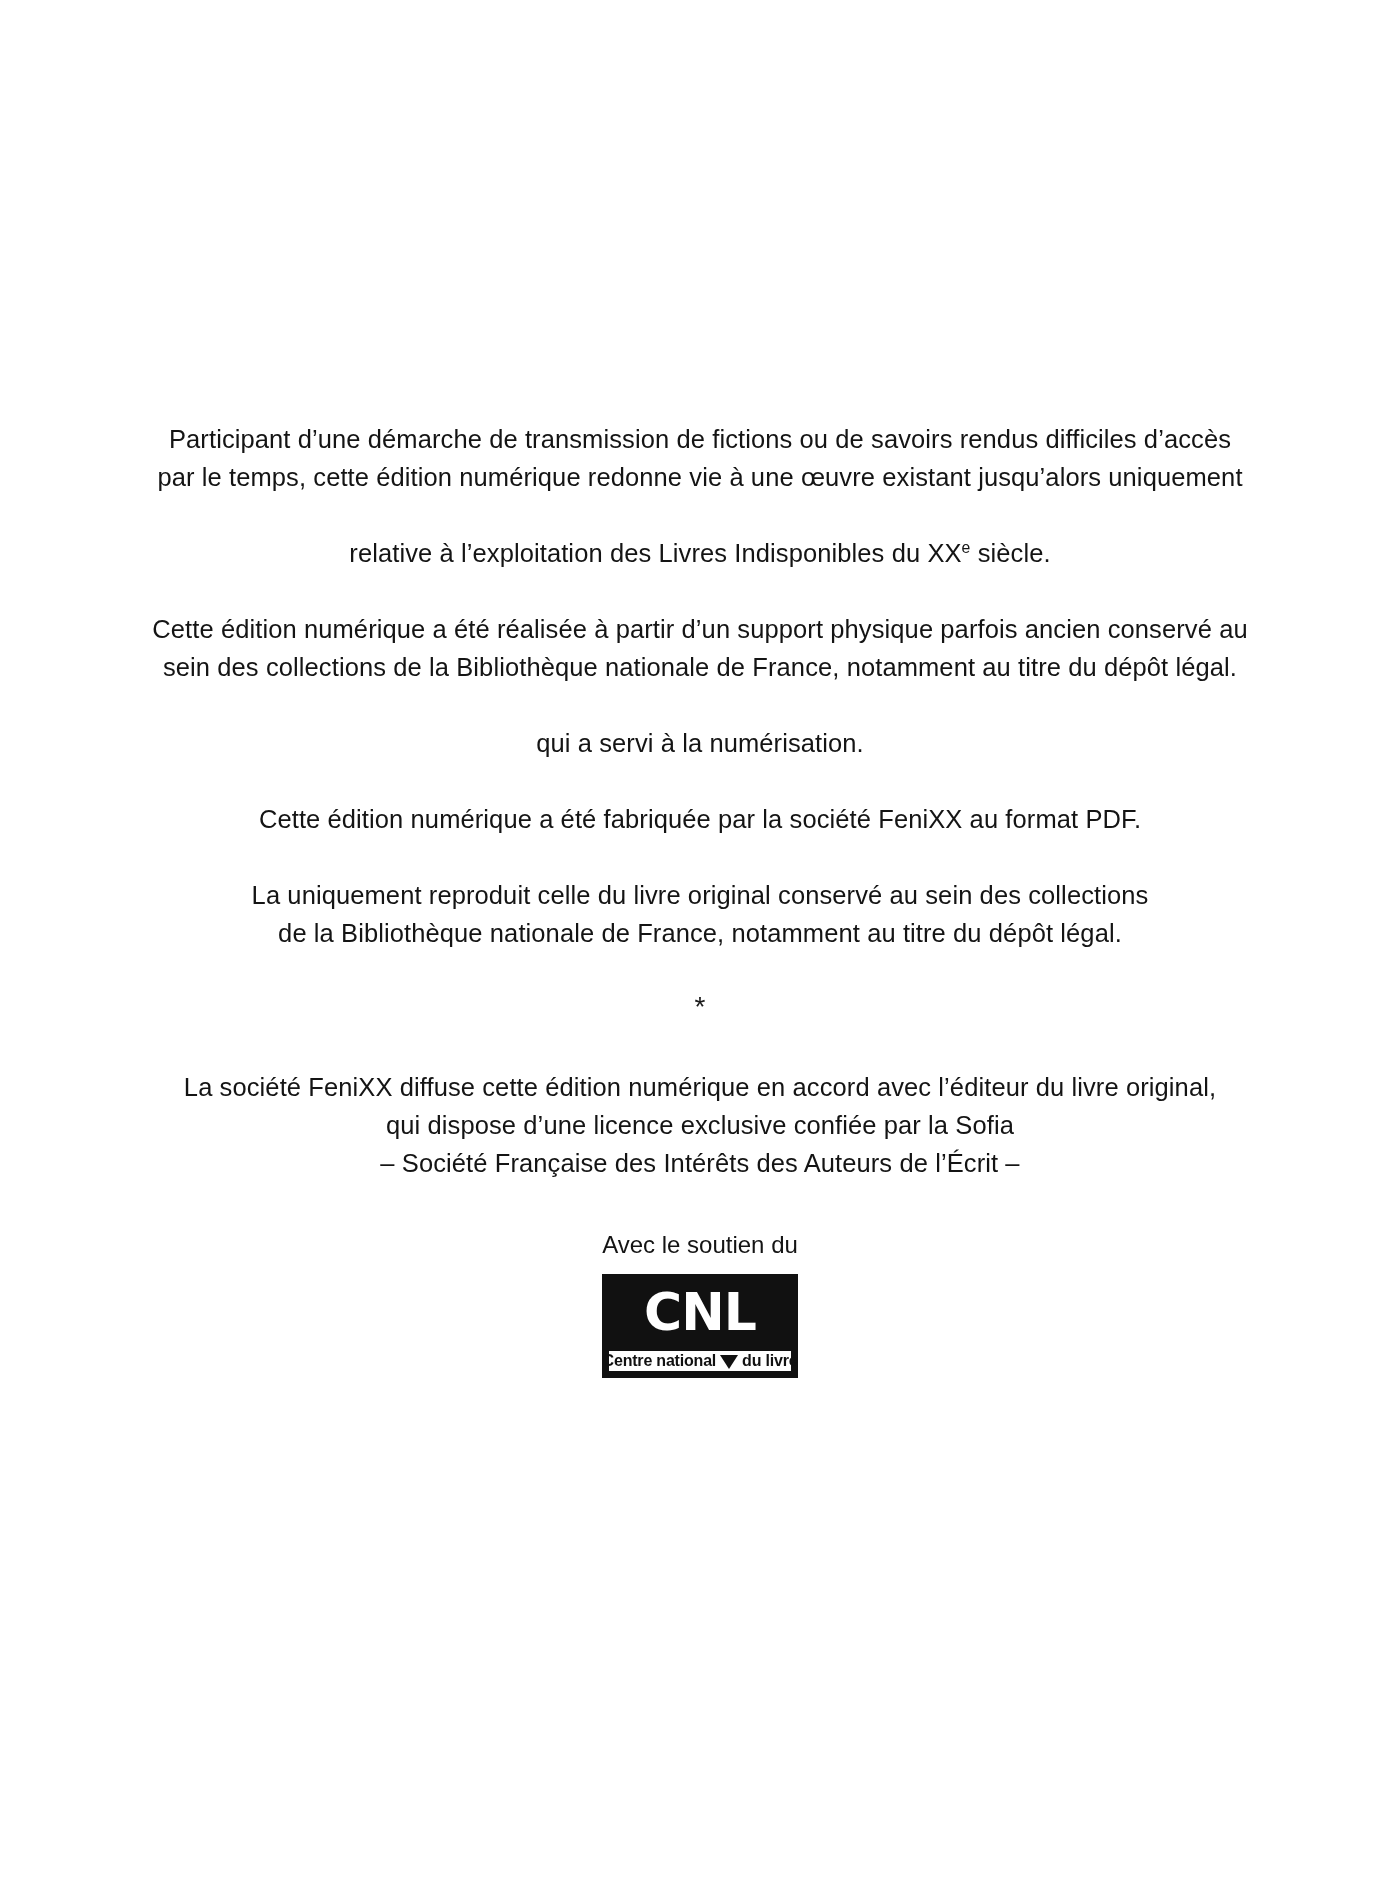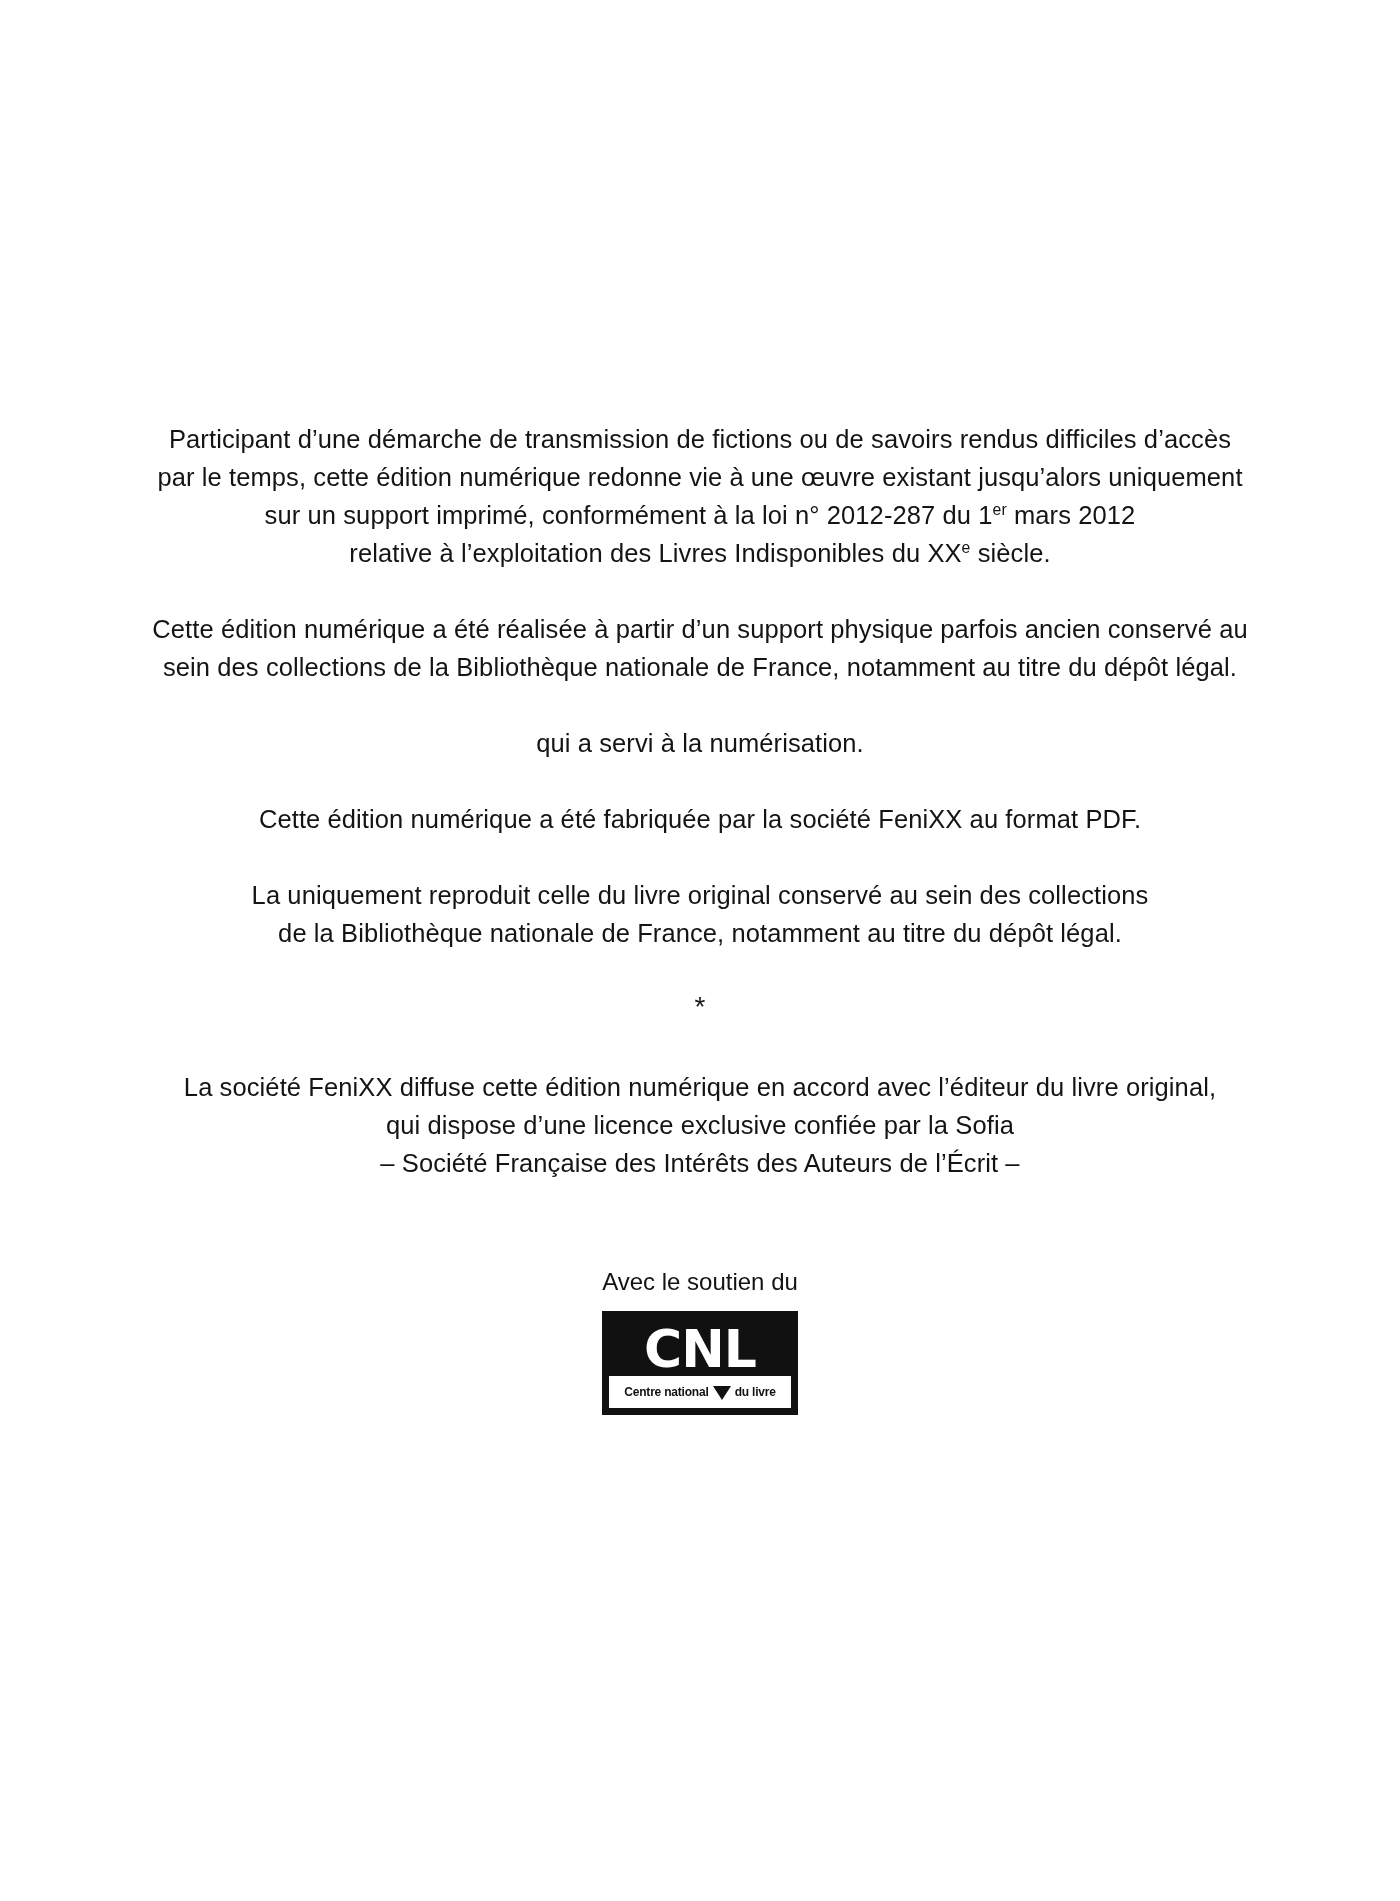--- a/index.html
+++ b/index.html
@@ -50,21 +50,21 @@
     text-align: center;
   }
 
   sup {
     font-size: 0.62em;
     vertical-align: super;
     line-height: 0;
   }
 
   .support-block {
-    margin-top: 85px;
+    margin-top: 48px;
     text-align: center;
   }
 
   .support-label {
     font-size: 24px;
     line-height: 30px;
     margin-bottom: 14px;
     color: #141414;
   }
 
@@ -90,26 +90,26 @@
     line-height: 72px;
     letter-spacing: -1px;
     text-align: center;
     white-space: nowrap;
   }
   .cnl-strip {
     position: absolute;
     bottom: 7px;
     left: 7px;
     right: 7px;
-    height: 32px;
+    height: 20px;
     background: #ffffff;
     color: #111111;
     font-family: "Liberation Sans", sans-serif;
     font-weight: 700;
-    font-size: 12px;
+    font-size: 16px;
     line-height: 20px;
     letter-spacing: -0.2px;
     text-align: center;
     white-space: nowrap;
     display: flex;
     align-items: center;
     justify-content: center;
     gap: 4px;
   }
   .cnl-strip .tri {
@@ -125,21 +125,21 @@
 </style>
 </head>
 <body>
 
 <div class="page">
   <div class="content">
 
     <p class="para">
       <span>Participant d’une démarche de transmission de fictions ou de savoirs rendus difficiles d’accès</span><br>
       <span>par le temps, cette édition numérique redonne vie à une œuvre existant jusqu’alors uniquement</span><br>
-      <span><span>sur un support imprimé, conformément à la loi n° 2012-287 du 1</span><sup>er</sup><span> mars 2012</span></span><br>
+      <br>
       <span><span>relative à l’exploitation des Livres Indisponibles du XX</span><sup>e</sup><span> siècle.</span></span>
     </p>
 
     <p class="para">
       <span>Cette édition numérique a été réalisée à partir d’un support physique parfois ancien conservé au</span><br>
       <span>sein des collections de la Bibliothèque nationale de France, notamment au titre du dépôt légal.</span><br>
       <br>
       <span>qui a servi à la numérisation.</span>
     </p>
 

